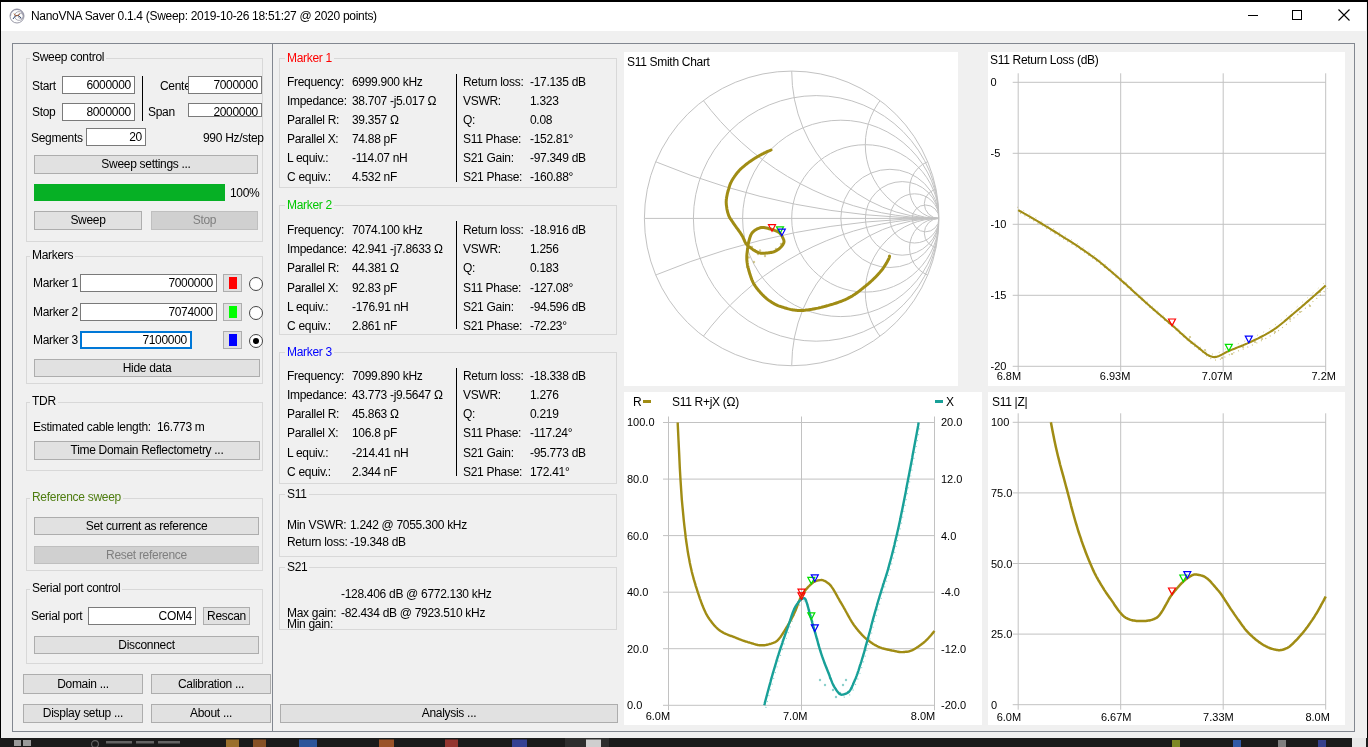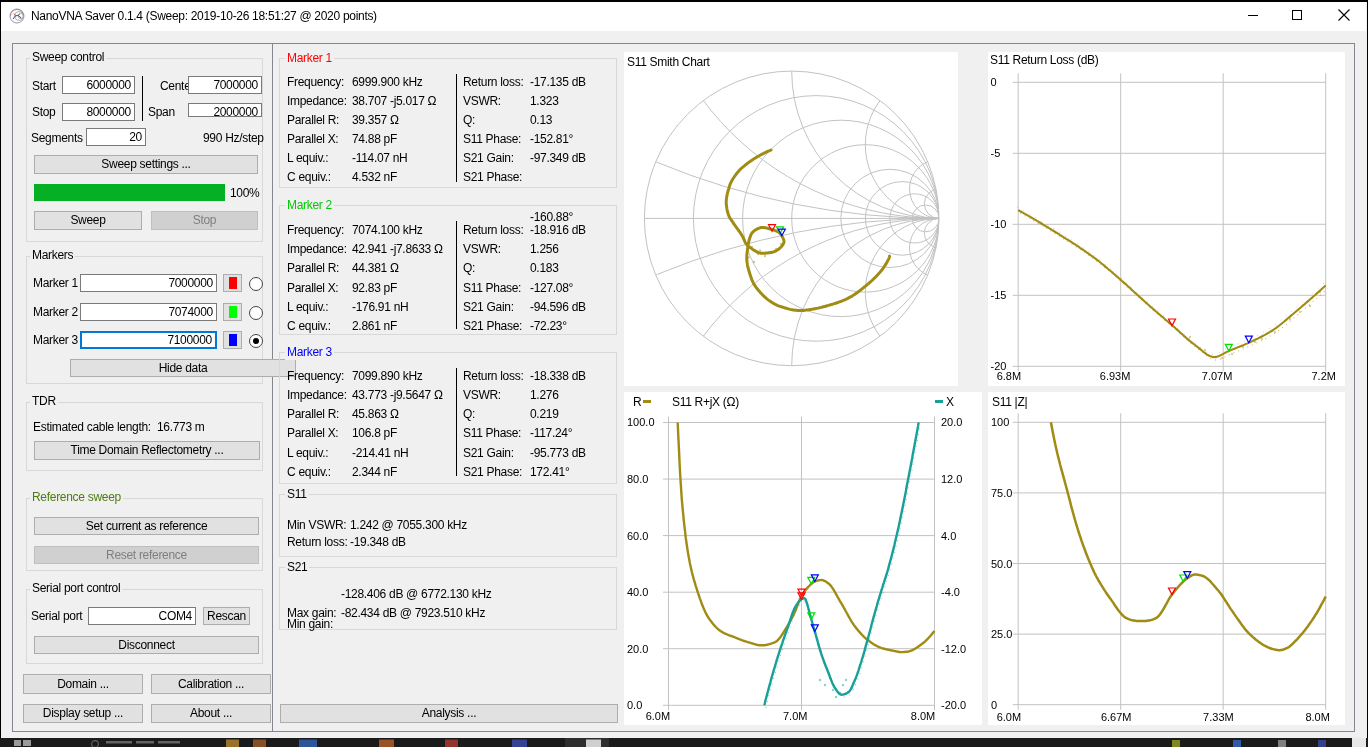--- a/index.html
+++ b/index.html
@@ -53,36 +53,36 @@
 <div class="lb" style="left:230px;top:186px;">100%</div>
 <div class="bt" style="left:34px;top:211px;width:106px;height:17px;line-height:17px;">Sweep</div>
 <div class="bt dis" style="left:151px;top:211px;width:105px;height:17px;line-height:17px;">Stop</div>
 <div class="gb" style="left:26px;top:256px;width:235px;height:126px;"></div>
 <div class="gt" style="left:30px;top:248px;color:#000;">Markers</div>
 <div class="lb" style="left:33px;top:276px;">Marker 1</div>
 <div class="inp" style="left:80px;top:274px;width:137px;height:18px;border:1px solid #7a7a7a;line-height:16px;">7000000</div>
 <div class="lb" style="left:33px;top:305px;">Marker 2</div>
 <div class="inp" style="left:80px;top:303px;width:137px;height:18px;border:1px solid #7a7a7a;line-height:16px;">7074000</div>
 <div class="lb" style="left:33px;top:333px;">Marker 3</div>
-<div class="inp" style="left:80px;top:331px;width:137px;height:18px;border:2px solid #0078d7;line-height:14px;">7100000</div>
+<div class="inp" style="left:80px;top:331px;width:112px;height:18px;border:2px solid #0078d7;line-height:14px;">7100000</div>
 <div class="sw" style="left:223px;top:274px;">
     <div style="background:#ff0000;"></div>
   </div>
 <div class="sw" style="left:223px;top:303px;">
     <div style="background:#00ff00;"></div>
   </div>
 <div class="sw" style="left:223px;top:331px;">
     <div style="background:#0000ff;"></div>
   </div>
 <div class="rad" style="left:249px;top:277px;"></div>
 <div class="rad" style="left:249px;top:306px;"></div>
 <div class="rad" style="left:249px;top:334px;">
     <div style="width:6px;height:6px;background:#000;border-radius:50%;margin:3px auto;"></div>
   </div>
-<div class="bt" style="left:34px;top:359px;width:224px;height:16px;line-height:16px;margin-left:36px;">Hide data</div>
+<div class="bt" style="left:34px;top:359px;width:224px;height:16px;line-height:16px;">Hide data</div>
 <div class="gb" style="left:26px;top:402px;width:235px;height:67px;"></div>
 <div class="gt" style="left:30px;top:394px;color:#000;">TDR</div>
 <div class="lb" style="left:33px;top:420px;">Estimated cable length:&nbsp; 16.773 m</div>
 <div class="bt" style="left:34px;top:441px;width:224px;height:17px;line-height:17px;">Time Domain Reflectometry ...</div>
 <div class="gb" style="left:26px;top:498px;width:235px;height:71px;"></div>
 <div class="gt" style="left:30px;top:490px;color:#4d7c0f;">Reference sweep</div>
 <div class="bt" style="left:34px;top:517px;width:223px;height:16px;line-height:16px;">Set current as reference</div>
 <div class="bt dis" style="left:34px;top:546px;width:223px;height:16px;line-height:16px;">Reset reference</div>
 <div class="gb" style="left:26px;top:589px;width:235px;height:73px;"></div>
 <div class="gt" style="left:30px;top:581px;color:#000;">Serial port control</div>
@@ -107,27 +107,27 @@
 <div class="lb" style="left:352px;top:131.5px;">74.88 pF</div>
 <div class="lb" style="left:287px;top:150.5px;">L equiv.:</div>
 <div class="lb" style="left:352px;top:150.5px;">-114.07 nH</div>
 <div class="lb" style="left:287px;top:169.5px;">C equiv.:</div>
 <div class="lb" style="left:352px;top:169.5px;">4.532 nF</div>
 <div class="lb" style="left:463px;top:74.5px;">Return loss:</div>
 <div class="lb" style="left:530px;top:74.5px;">-17.135 dB</div>
 <div class="lb" style="left:463px;top:93.5px;">VSWR:</div>
 <div class="lb" style="left:530px;top:93.5px;">1.323</div>
 <div class="lb" style="left:463px;top:112.5px;">Q:</div>
-<div class="lb" style="left:530px;top:112.5px;">0.13</div>
+<div class="lb" style="left:530px;top:112.5px;">0.08</div>
 <div class="lb" style="left:463px;top:131.5px;">S11 Phase:</div>
 <div class="lb" style="left:530px;top:131.5px;">-152.81°</div>
 <div class="lb" style="left:463px;top:150.5px;">S21 Gain:</div>
 <div class="lb" style="left:530px;top:150.5px;">-97.349 dB</div>
 <div class="lb" style="left:463px;top:169.5px;">S21 Phase:</div>
-<div class="lb" style="left:530px;top:169.5px;margin-top:40px;">-160.88°</div>
+<div class="lb" style="left:530px;top:169.5px;">-160.88°</div>
 <div class="gb" style="left:279px;top:205px;width:336px;height:128px;"></div>
 <div class="gt" style="left:285px;top:198px;color:#00c800;">Marker 2</div>
 <div style="position:absolute;left:456px;top:221px;width:1px;height:108px;background:#000;"></div>
 <div class="lb" style="left:287px;top:222.9px;">Frequency:</div>
 <div class="lb" style="left:352px;top:222.9px;">7074.100 kHz</div>
 <div class="lb" style="left:287px;top:242.1px;">Impedance:</div>
 <div class="lb" style="left:352px;top:242.1px;">42.941 -j7.8633 Ω</div>
 <div class="lb" style="left:287px;top:261.3px;">Parallel R:</div>
 <div class="lb" style="left:352px;top:261.3px;">44.381 Ω</div>
 <div class="lb" style="left:287px;top:280.5px;">Parallel X:</div>

